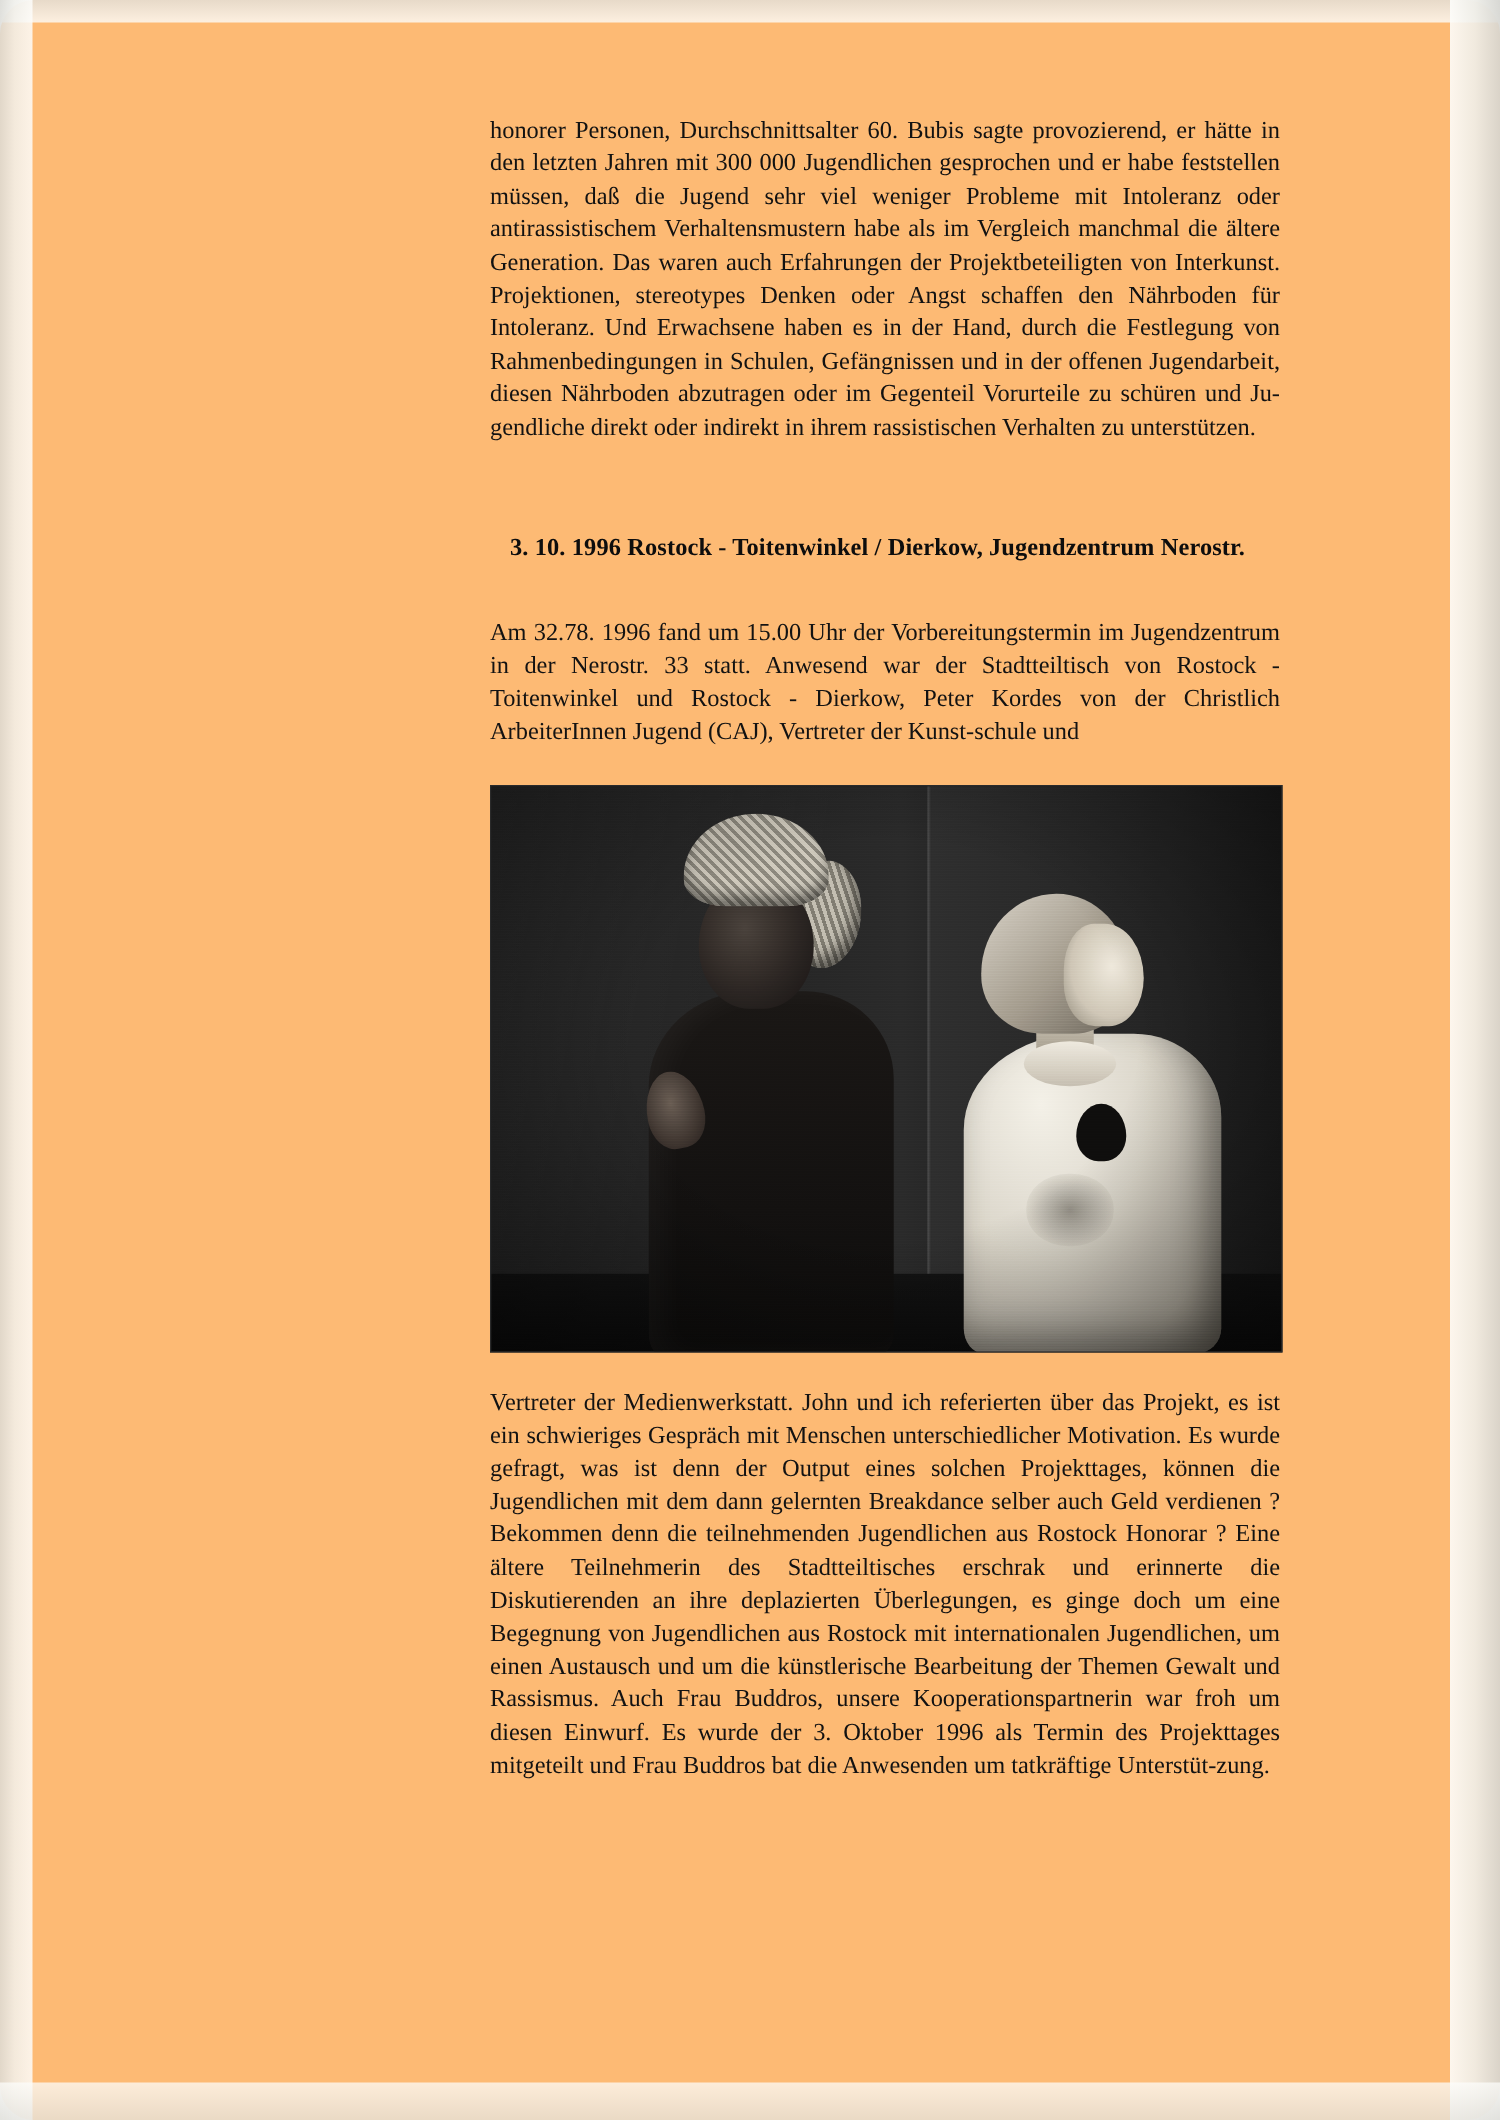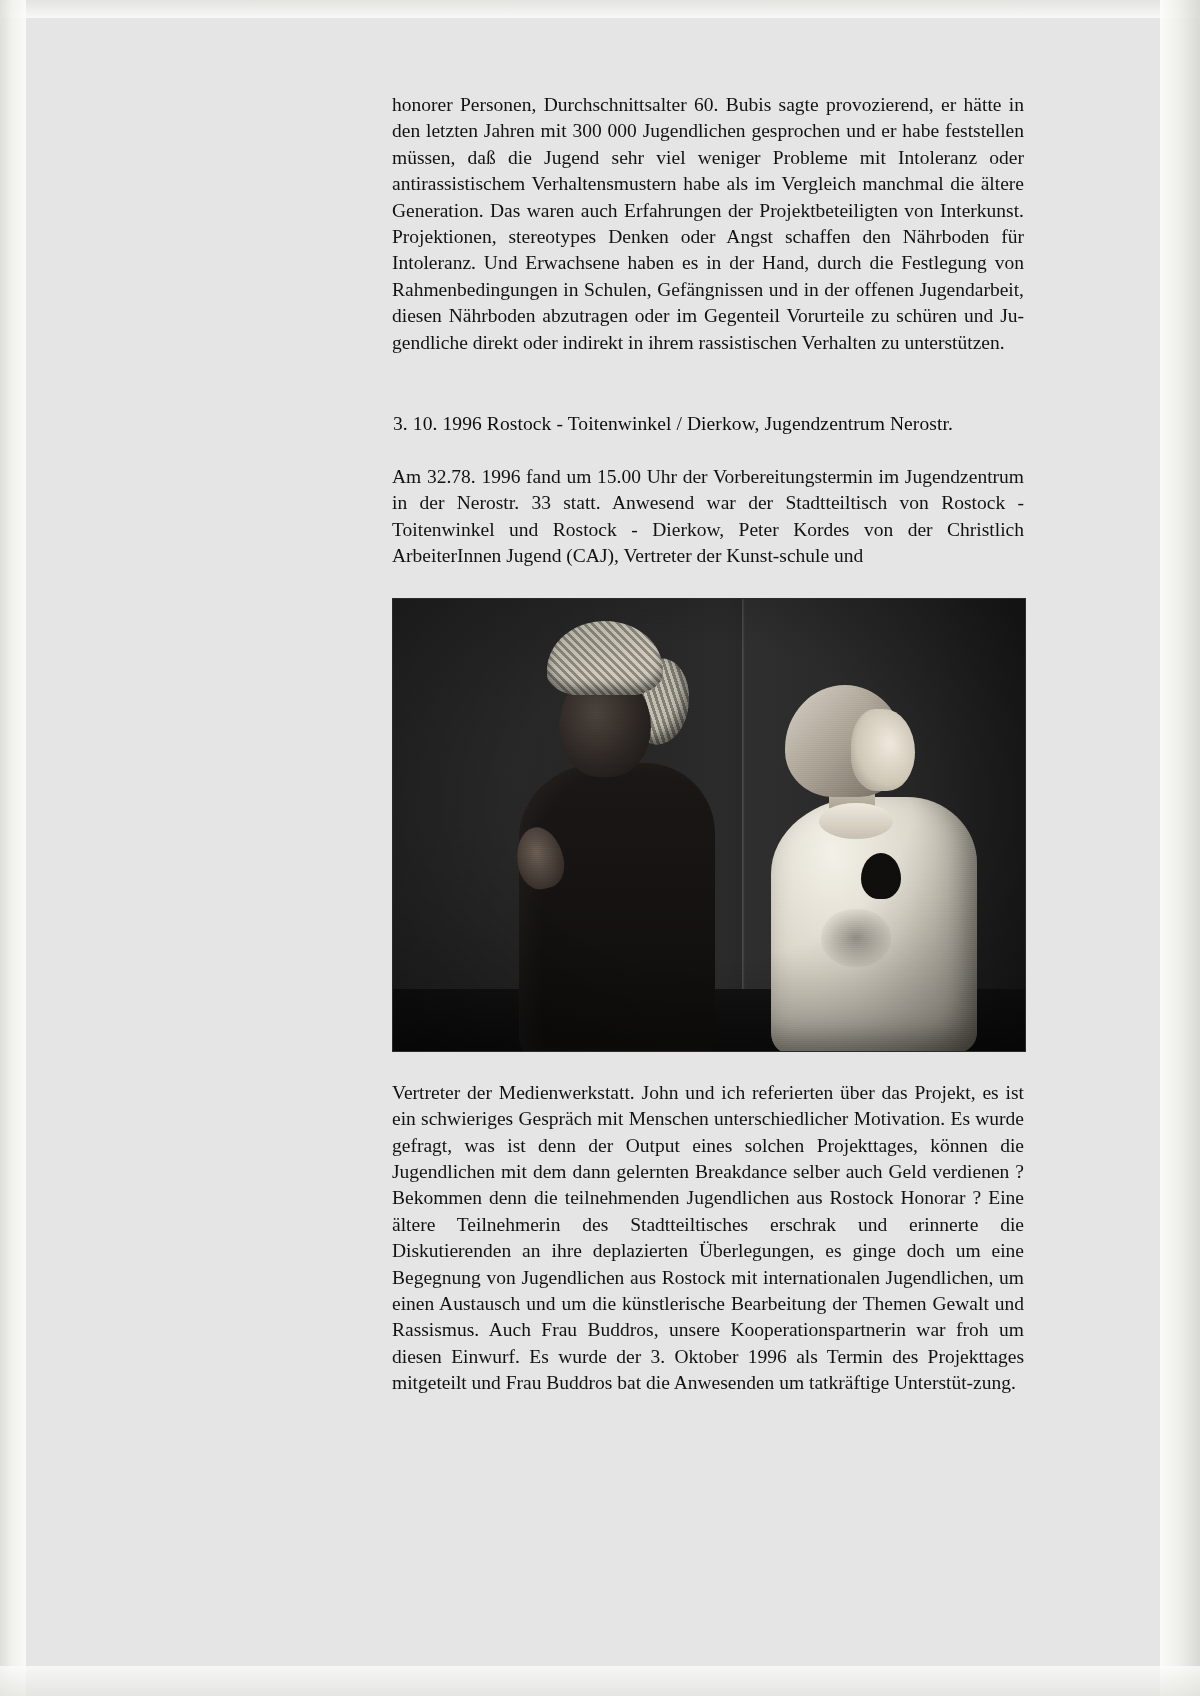--- a/index.html
+++ b/index.html
@@ -12,21 +12,21 @@
     height: 1696px;
     position: relative;
     overflow: hidden;
     font-family: "Liberation Serif", serif;
   }
 
   
   .page {
     position: absolute;
     inset: 0;
-    background: #e5e5e5;
+    background: #fdba74;
     border-radius: 27px;
   }
   .scan-edge-left {
     position: absolute;
     left: 0; top: 0;
     width: 26px; height: 100%;
     background: linear-gradient(to right, #dcdcd8 0%, #f2f2ee 45%, #fdfdfb 100%);
     opacity: .85;
   }
   .scan-edge-right {
@@ -61,24 +61,24 @@
   p.body-text {
     margin: 0 0 0 0;
     font-size: 19.5px;
     line-height: 26.4px;
     text-align: justify;
     color: #121212;
     hyphens: manual;
   }
 
   .heading {
-    margin: 1px;
+    margin: 16px;
     font-size: 19.5px;
     line-height: 26px;
-    font-weight: normal;
+    font-weight: bold;
     color: #0d0d0d;
     text-align: left;
     letter-spacing: .1px;
   }
 
   .gap-after-para1 { height: 54px; }
   .gap-after-heading { height: 26px; }
   .gap-before-photo { height: 28px; }
   .gap-after-photo { height: 28px; }
 

